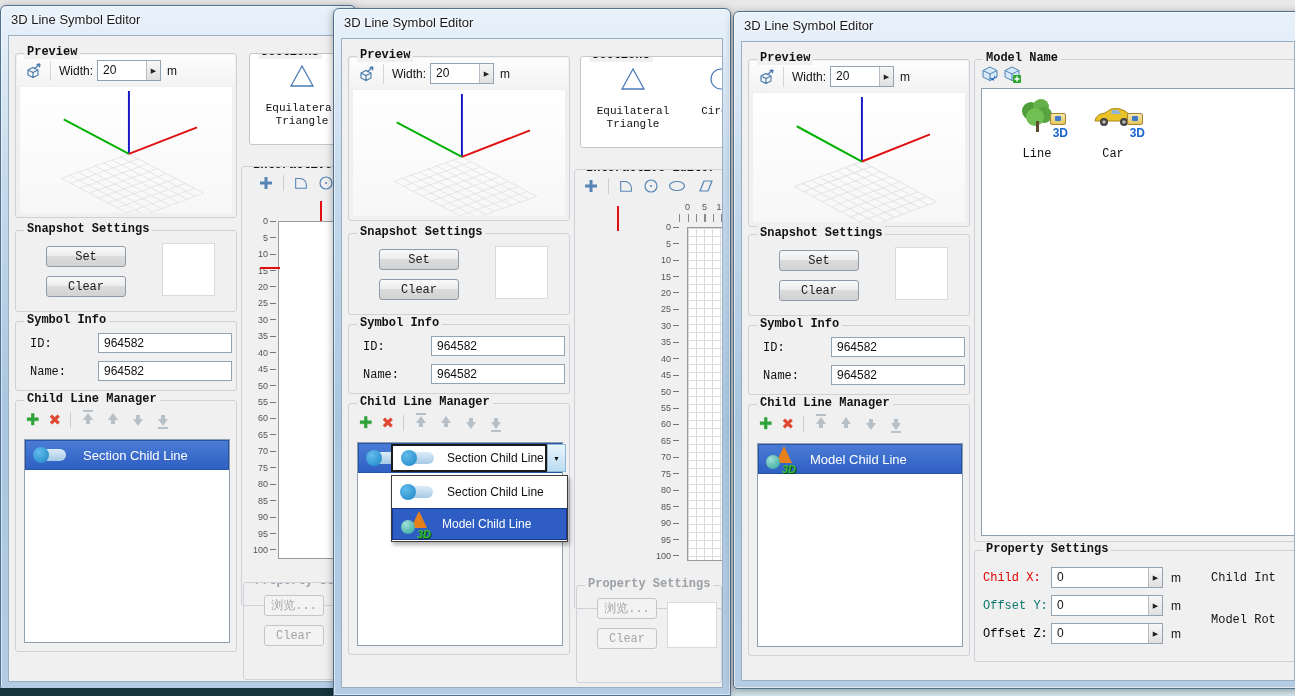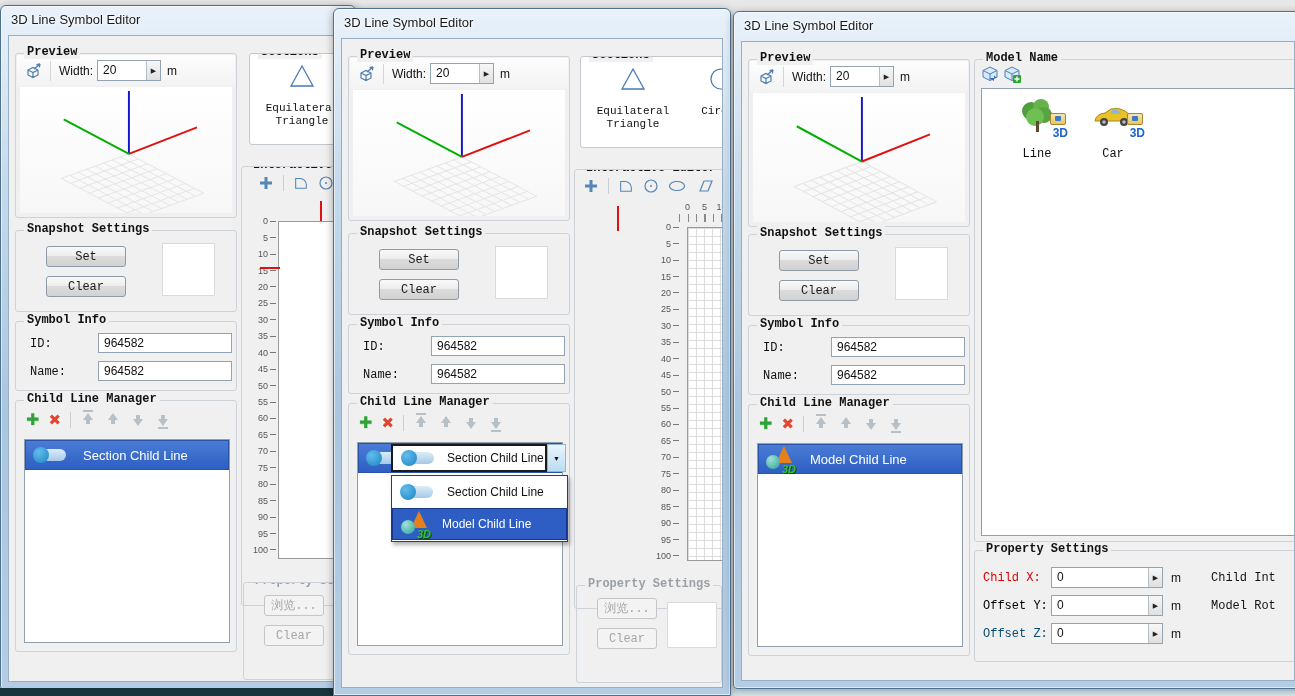--- a/index.html
+++ b/index.html
@@ -669,29 +669,29 @@
       <div class="grp" style="left:232px;top:508px;width:330px;height:112px;">
         <span class="glabel">Property Settings</span>
         <span class="mono" style="left:8px;top:20px;color:#e00000;">Child X:</span>
         <span class="spin" style="left:76px;top:16px;width:112px;height:21px;">
           <span class="v">0</span>
           <span class="a">▶</span>
         </span>
         <span class="sans" style="left:196px;top:20px;">m</span>
         <span class="mono" style="left:236px;top:20px;">Child Int</span>
 
-        <span class="mono" style="left:8px;top:48px;color:#000000;">Offset Y:</span>
+        <span class="mono" style="left:8px;top:48px;color:#0f766e;">Offset Y:</span>
         <span class="spin" style="left:76px;top:44px;width:112px;height:21px;">
           <span class="v">0</span>
           <span class="a">▶</span>
         </span>
         <span class="sans" style="left:196px;top:48px;">m</span>
-        <span class="mono" style="left:236px;top:48px;font-family:Liberation Mono, monospace;">Model Rot</span>
-
-        <span class="mono" style="left:8px;top:76px;color:#0c4a6e;">Offset Z:</span>
+        <span class="mono" style="left:236px;top:62px;font-family:Liberation Mono, monospace;">Model Rot</span>
+
+        <span class="mono" style="left:8px;top:76px;color:#000000;">Offset Z:</span>
         <span class="spin" style="left:76px;top:72px;width:112px;height:21px;">
           <span class="v">0</span>
           <span class="a">▶</span>
         </span>
         <span class="sans" style="left:196px;top:76px;">m</span>
       </div>
     </div>
   </div>
 </div>
 

